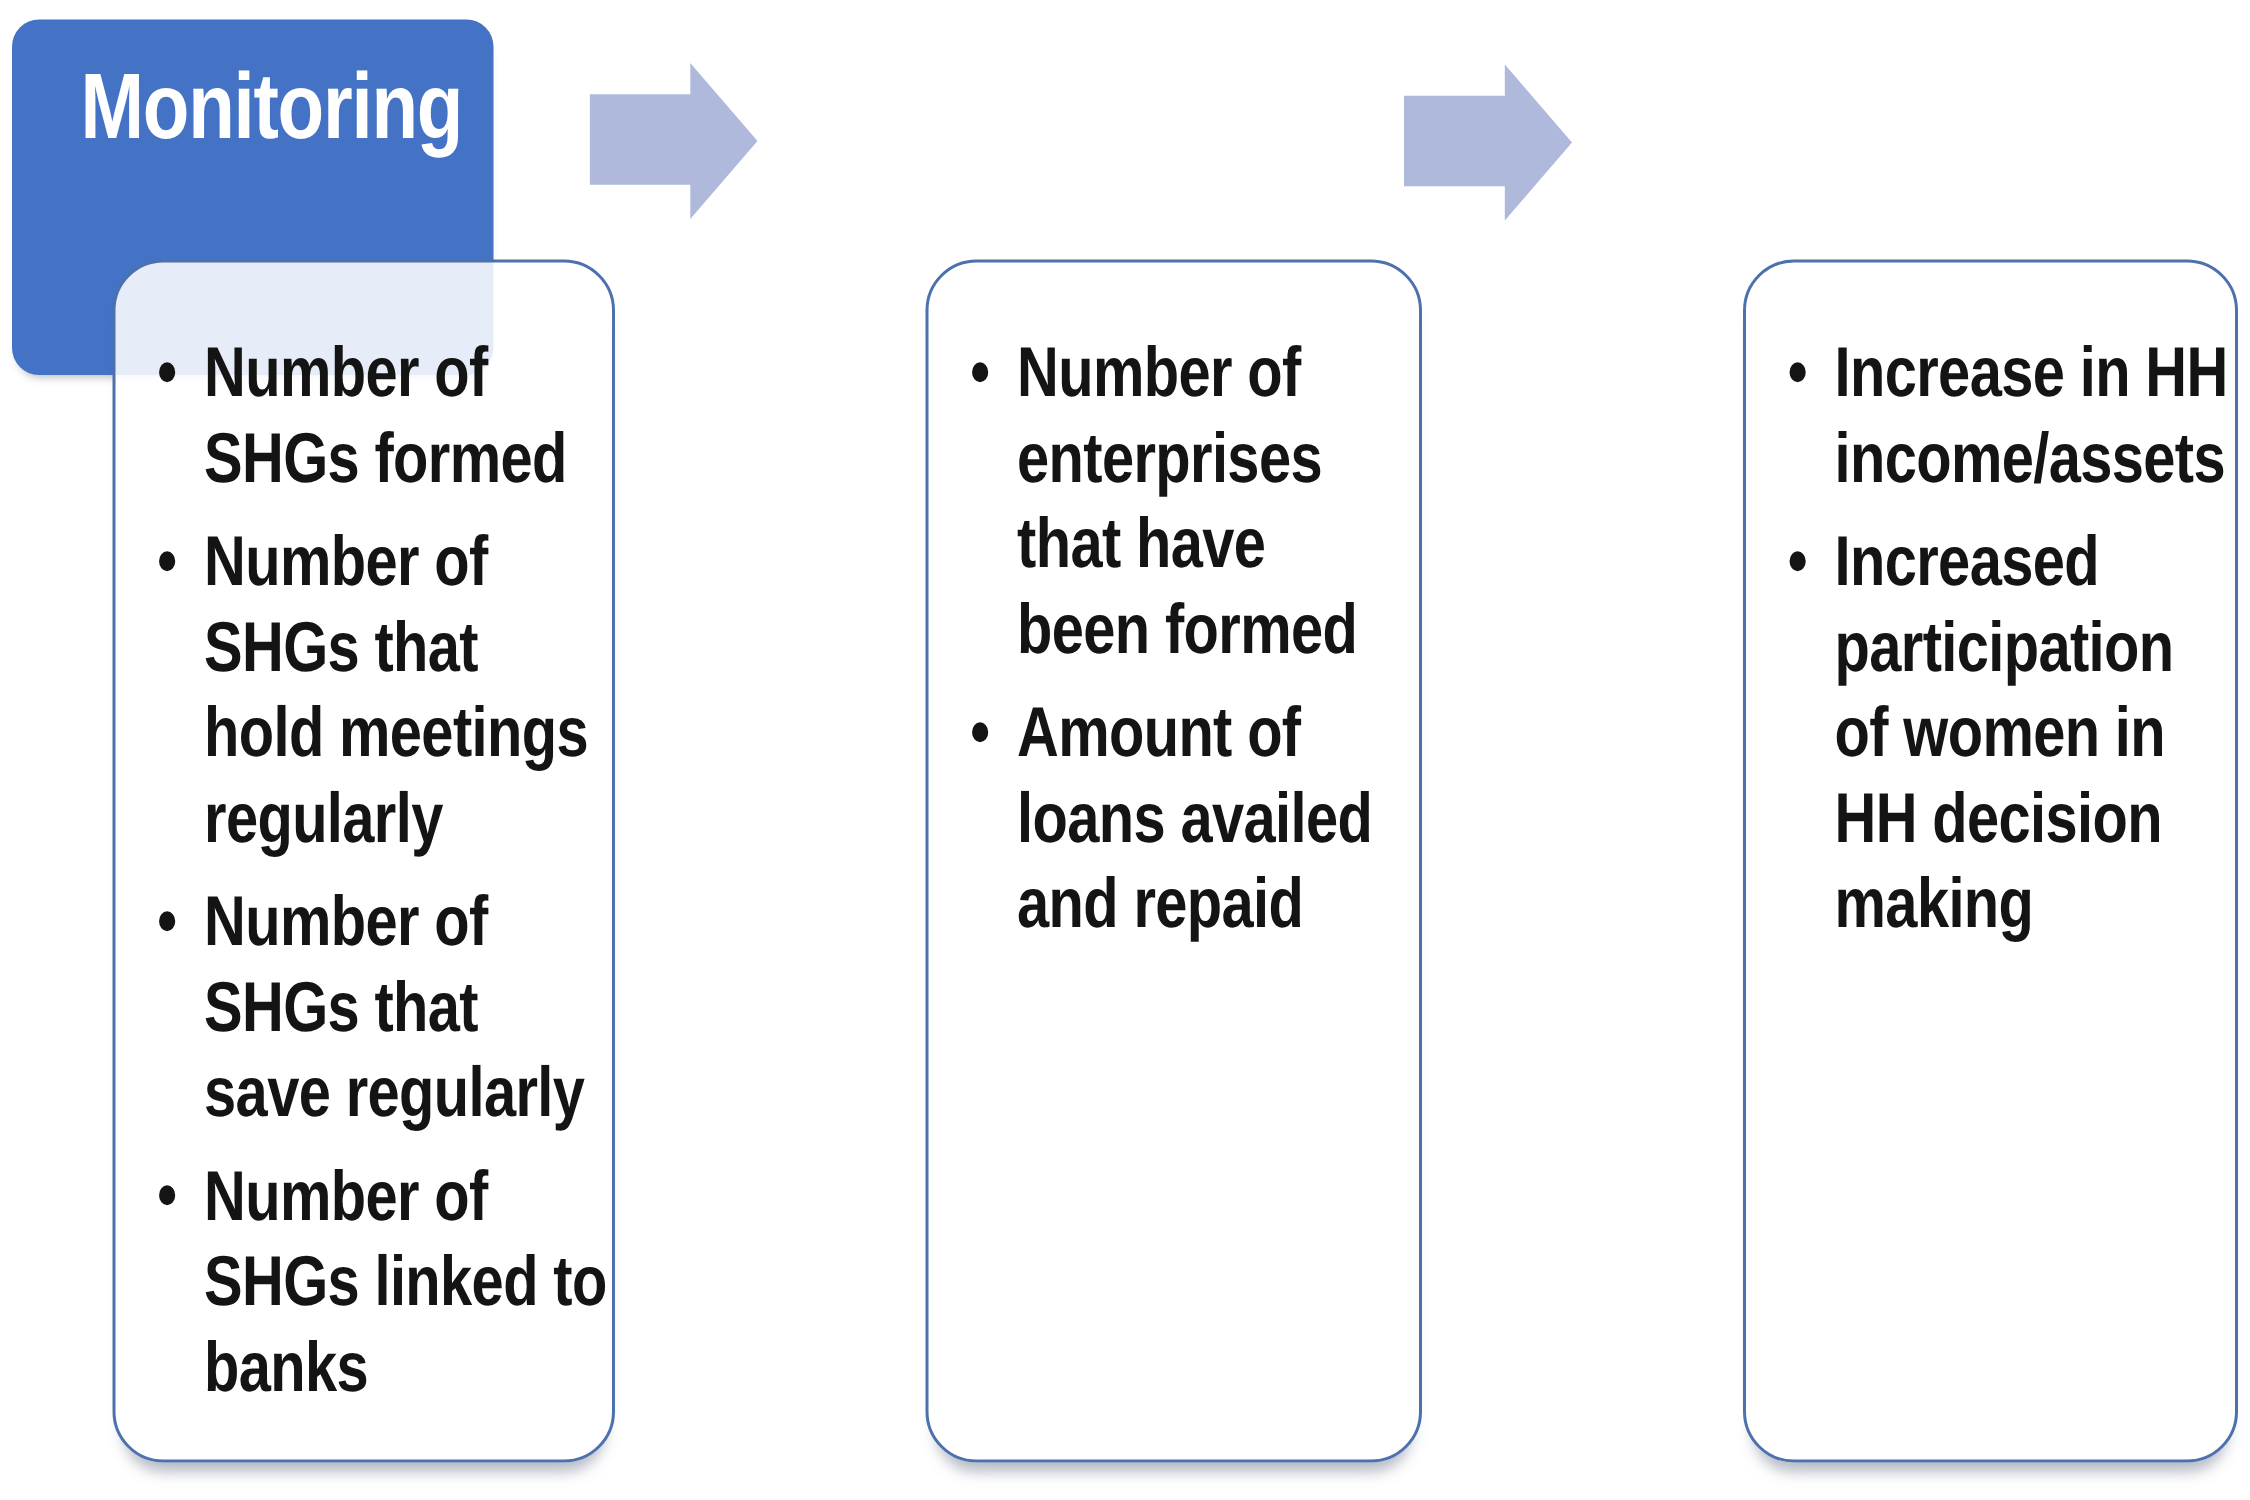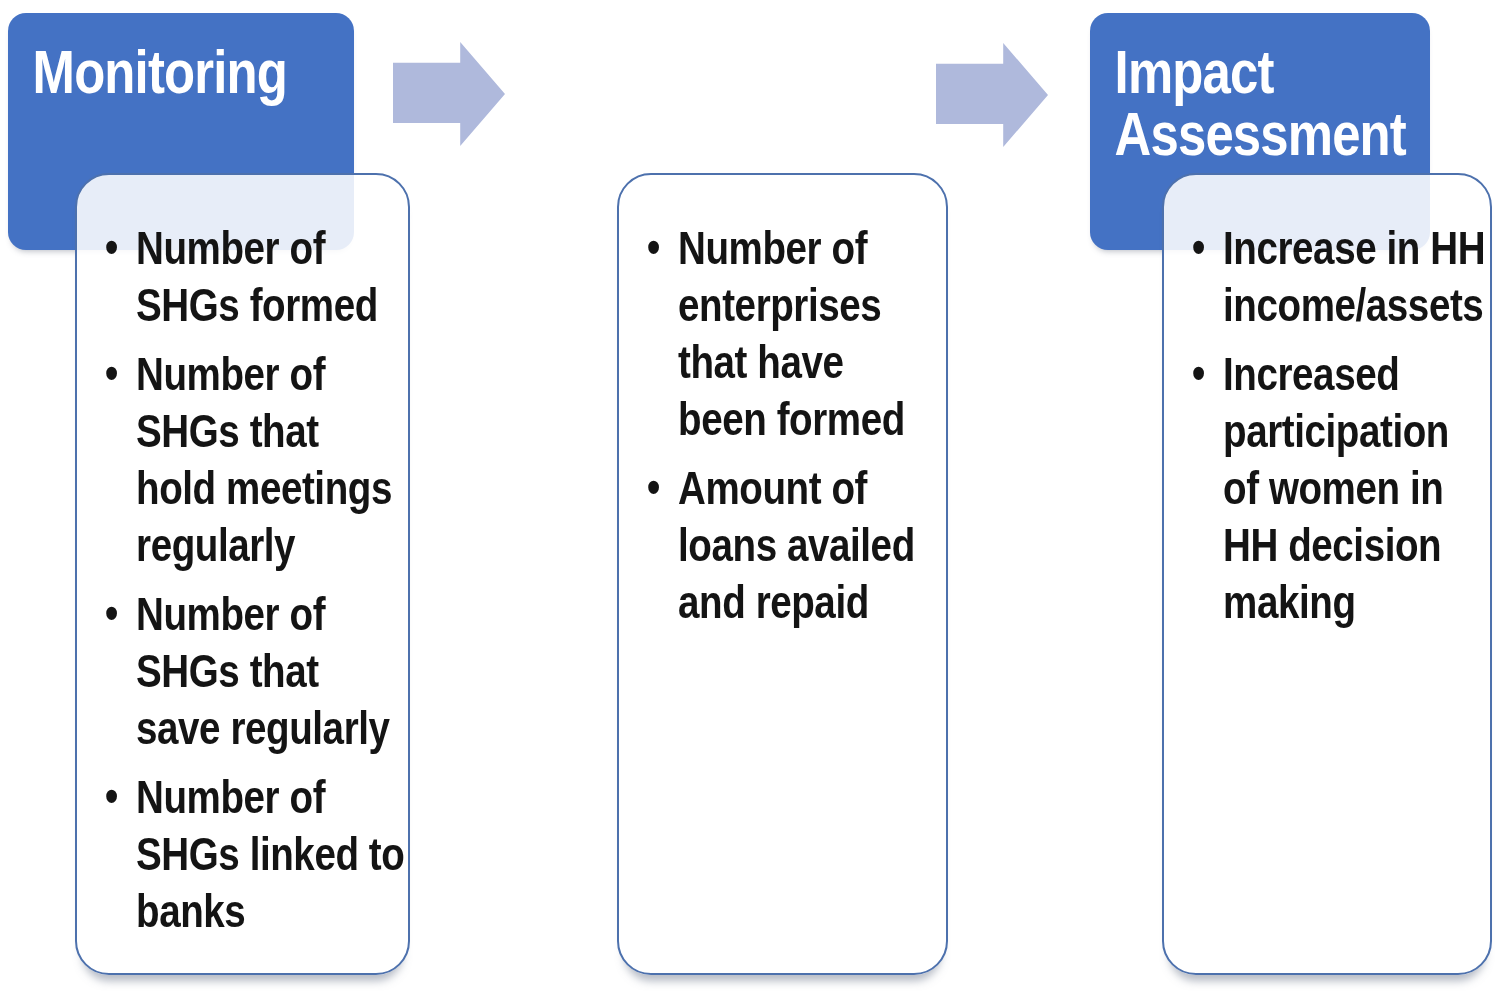--- a/index.html
+++ b/index.html
@@ -23,21 +23,21 @@
   
   .header-box {
     position: absolute;
     background: var(--header-fill);
     border-radius: 18px;
     z-index: 1;
     top: 13px;
     height: 237px;
     box-shadow: 0 5px 6px -4px rgba(90,100,120,0.45);
   }
-  .h1 { left: 8px;    width: 346px; }
+  .h1 { left: 8px;    width: 321px; text-align: center; }
   .h2 { left: 550px;  width: 335px; }
   .h3 { left: 1090px; width: 340px; }
   .header-label {
     color: var(--header-text);
     font-size: 62px;
     font-weight: bold;
     line-height: 62px;
     letter-spacing: -1px;
     white-space: pre-line;
     padding: 28px 0 0 30px;
@@ -154,24 +154,20 @@
         <span class="dot">•</span>
         <span class="btext">Amount of
 loans availed
 and repaid</span>
       </div>
     </div>
   </div>
 
   <div class="arrow a2"></div>
 
-  <div class="header-box h3">
-    <div class="header-label">Impact
-Assessment</div>
-  </div>
   <div class="content-box c3">
     <div class="bullets">
       <div class="bullet">
         <span class="dot">•</span>
         <span class="btext">Increase in HH
 income/assets</span>
       </div>
       <div class="bullet">
         <span class="dot">•</span>
         <span class="btext">Increased

